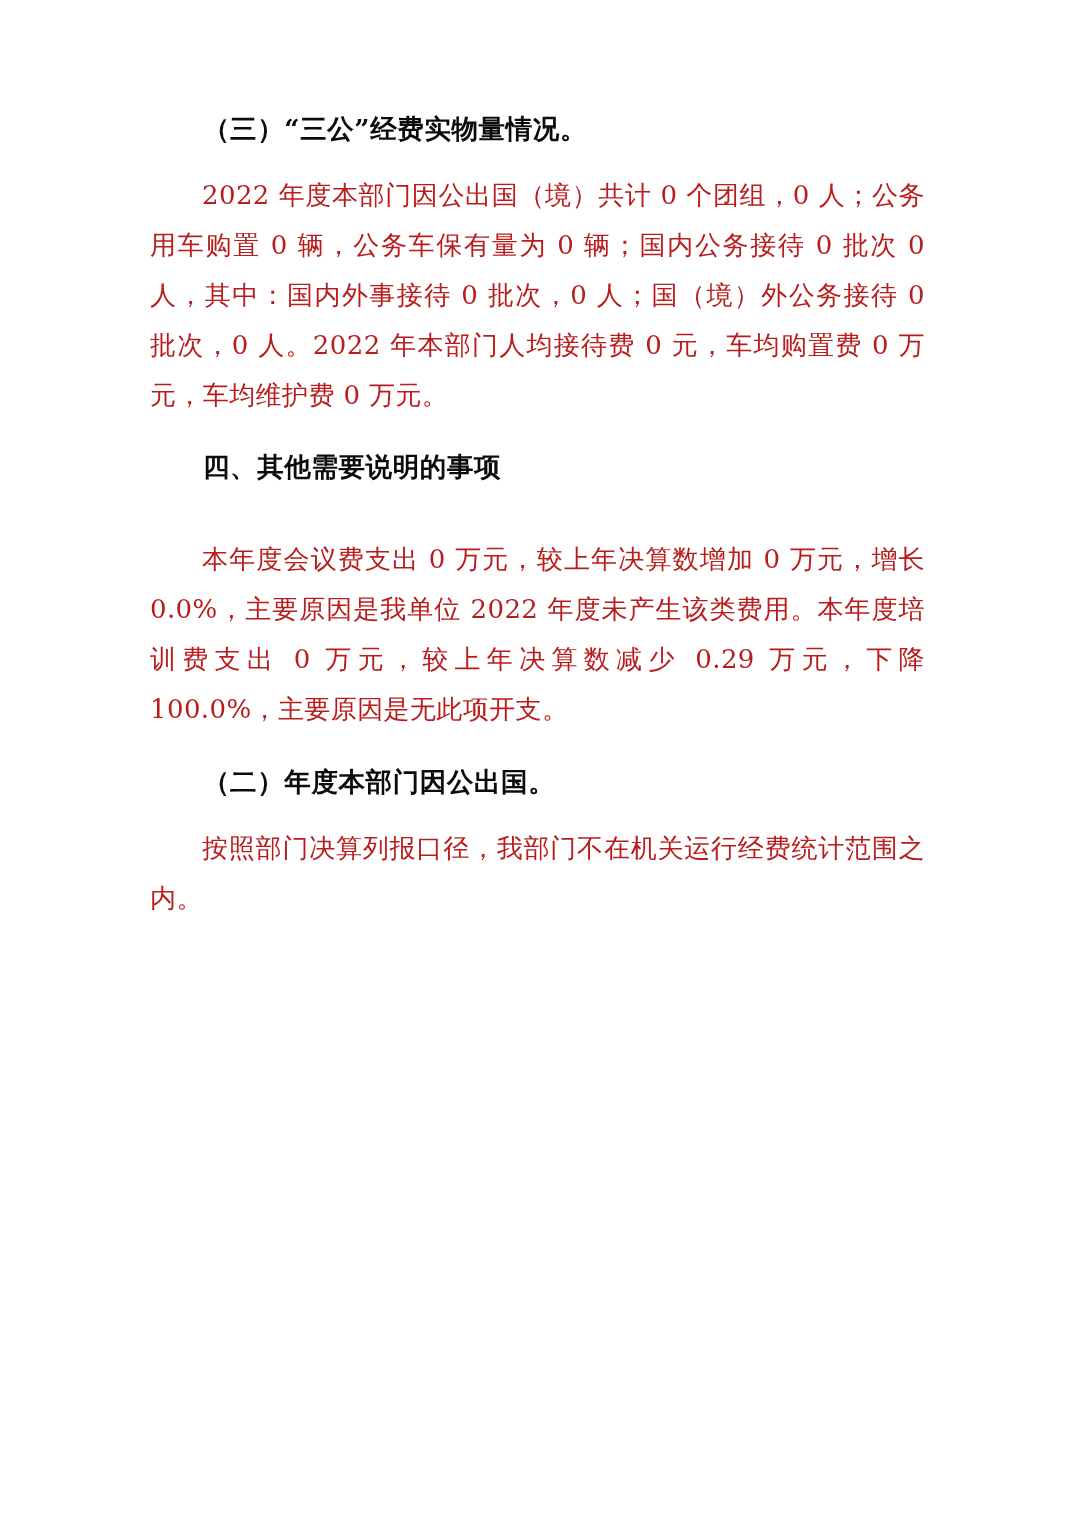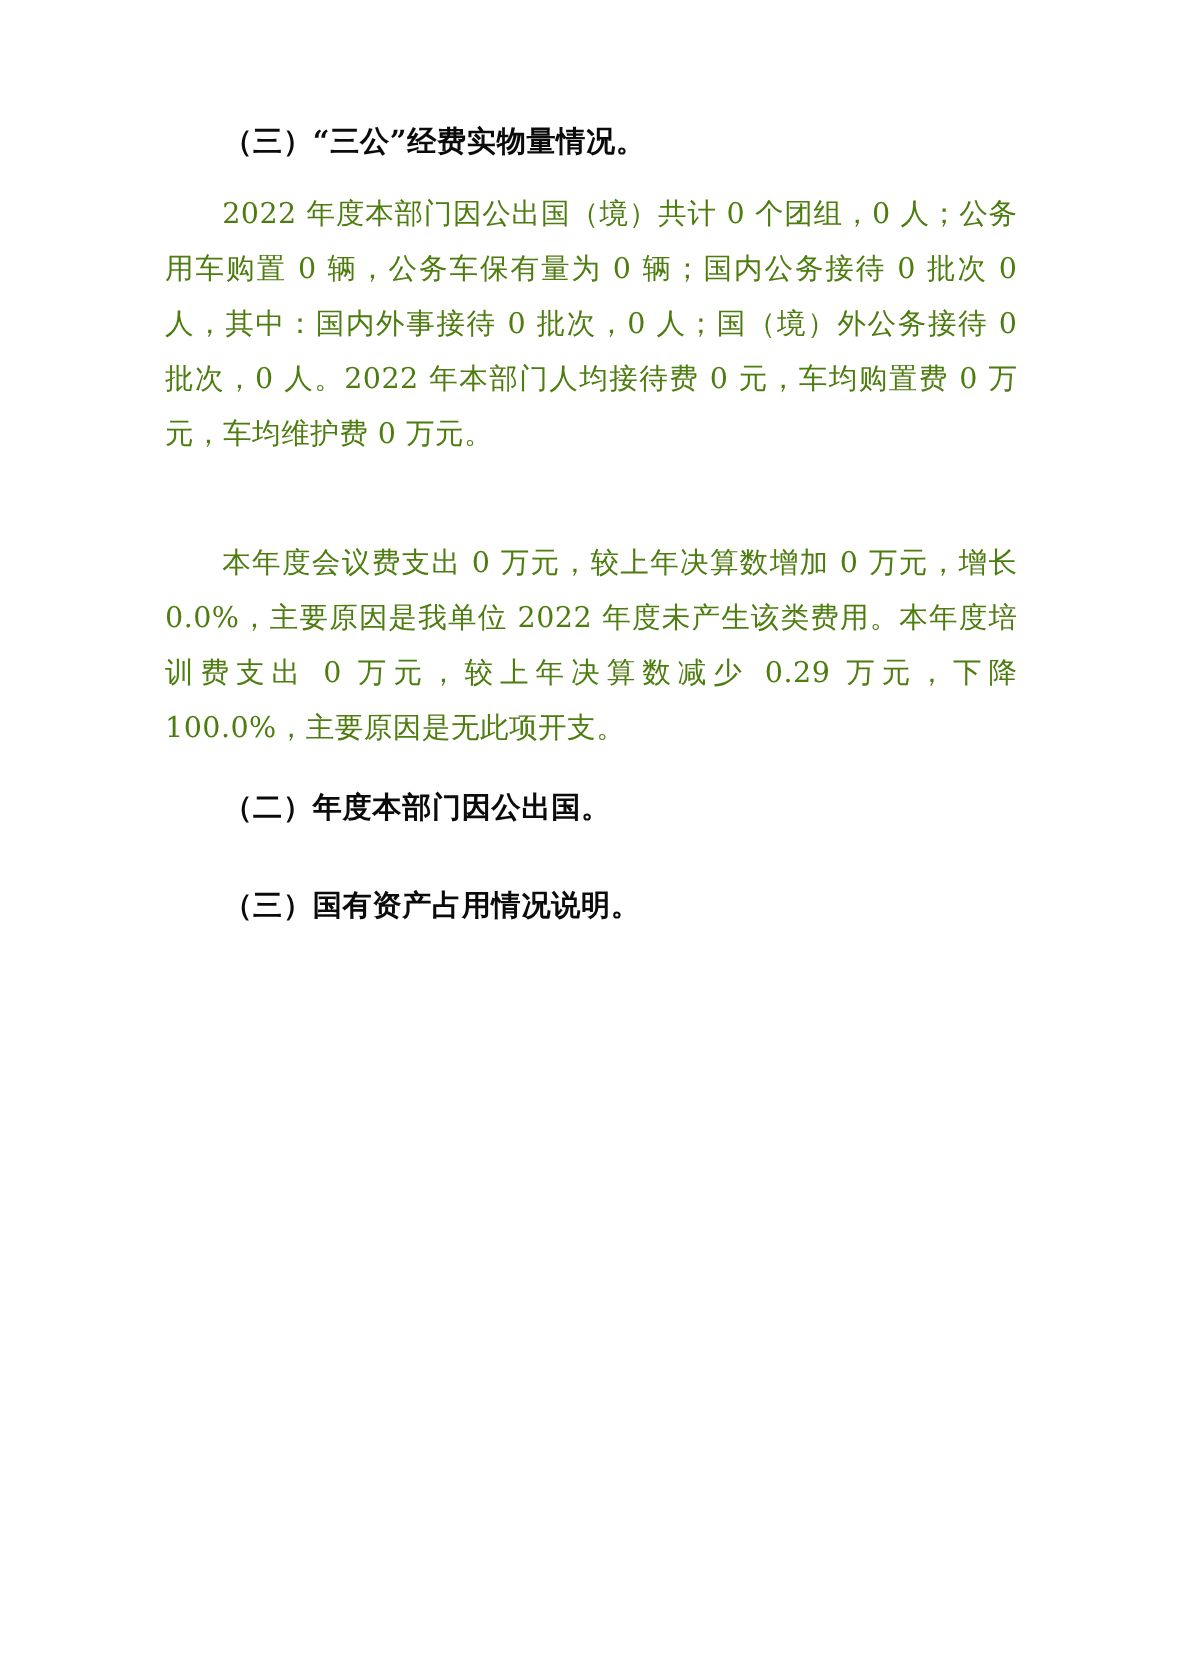--- a/index.html
+++ b/index.html
@@ -36,50 +36,51 @@
   }
   .para {
     font-family: "DejaVu Serif", "Liberation Serif", serif;
     font-size: 26px;
     line-height: 1.92;
     letter-spacing: 0.4px;
     text-indent: 52px;
     margin: 0;
     text-align: justify;
     text-justify: inter-ideograph;
-    color: #4d7c0f;
+    color: #b91c1c;
   }
   .gap-sm { height: 16px; }
   .gap-md { height: 26px; }
 </style>
 </head>
 <body>
 
 <div class="page">
 
   <h2 class="heading block">（三）“三公”经费实物量情况。</h2>
 
   <div class="gap-sm"></div>
 
   <p class="para block">2022 年度本部门因公出国（境）共计 0 个团组，0 人；公务用车购置 0 辆，公务车保有量为 0 辆；国内公务接待 0 批次 0 人，其中：国内外事接待 0 批次，0 人；国（境）外公务接待 0 批次，0 人。2022 年本部门人均接待费 0 元，车均购置费 0 万元，车均维护费 0 万元。</p>
 
   <div class="gap-md"></div>
 
+  <h2 class="heading block">四、其他需要说明的事项</h2>
 
   <div class="gap-sm"></div>
 
 
   <div class="gap-md"></div>
 
   <p class="para block">本年度会议费支出 0 万元，较上年决算数增加 0 万元，增长 0.0%，主要原因是我单位 2022 年度未产生该类费用。本年度培训费支出 0 万元，较上年决算数减少 0.29 万元，下降 100.0%，主要原因是无此项开支。</p>
 
   <div class="gap-md"></div>
 
   <h2 class="heading block">（二）年度本部门因公出国。</h2>
 
   <div class="gap-sm"></div>
 
+  <p class="para block">按照部门决算列报口径，我部门不在机关运行经费统计范围之内。</p>
 
   <div class="gap-md"></div>
 
-  <h2 class="heading block">（三）国有资产占用情况说明。</h2>
 
 </div>
 
 </body></html>

